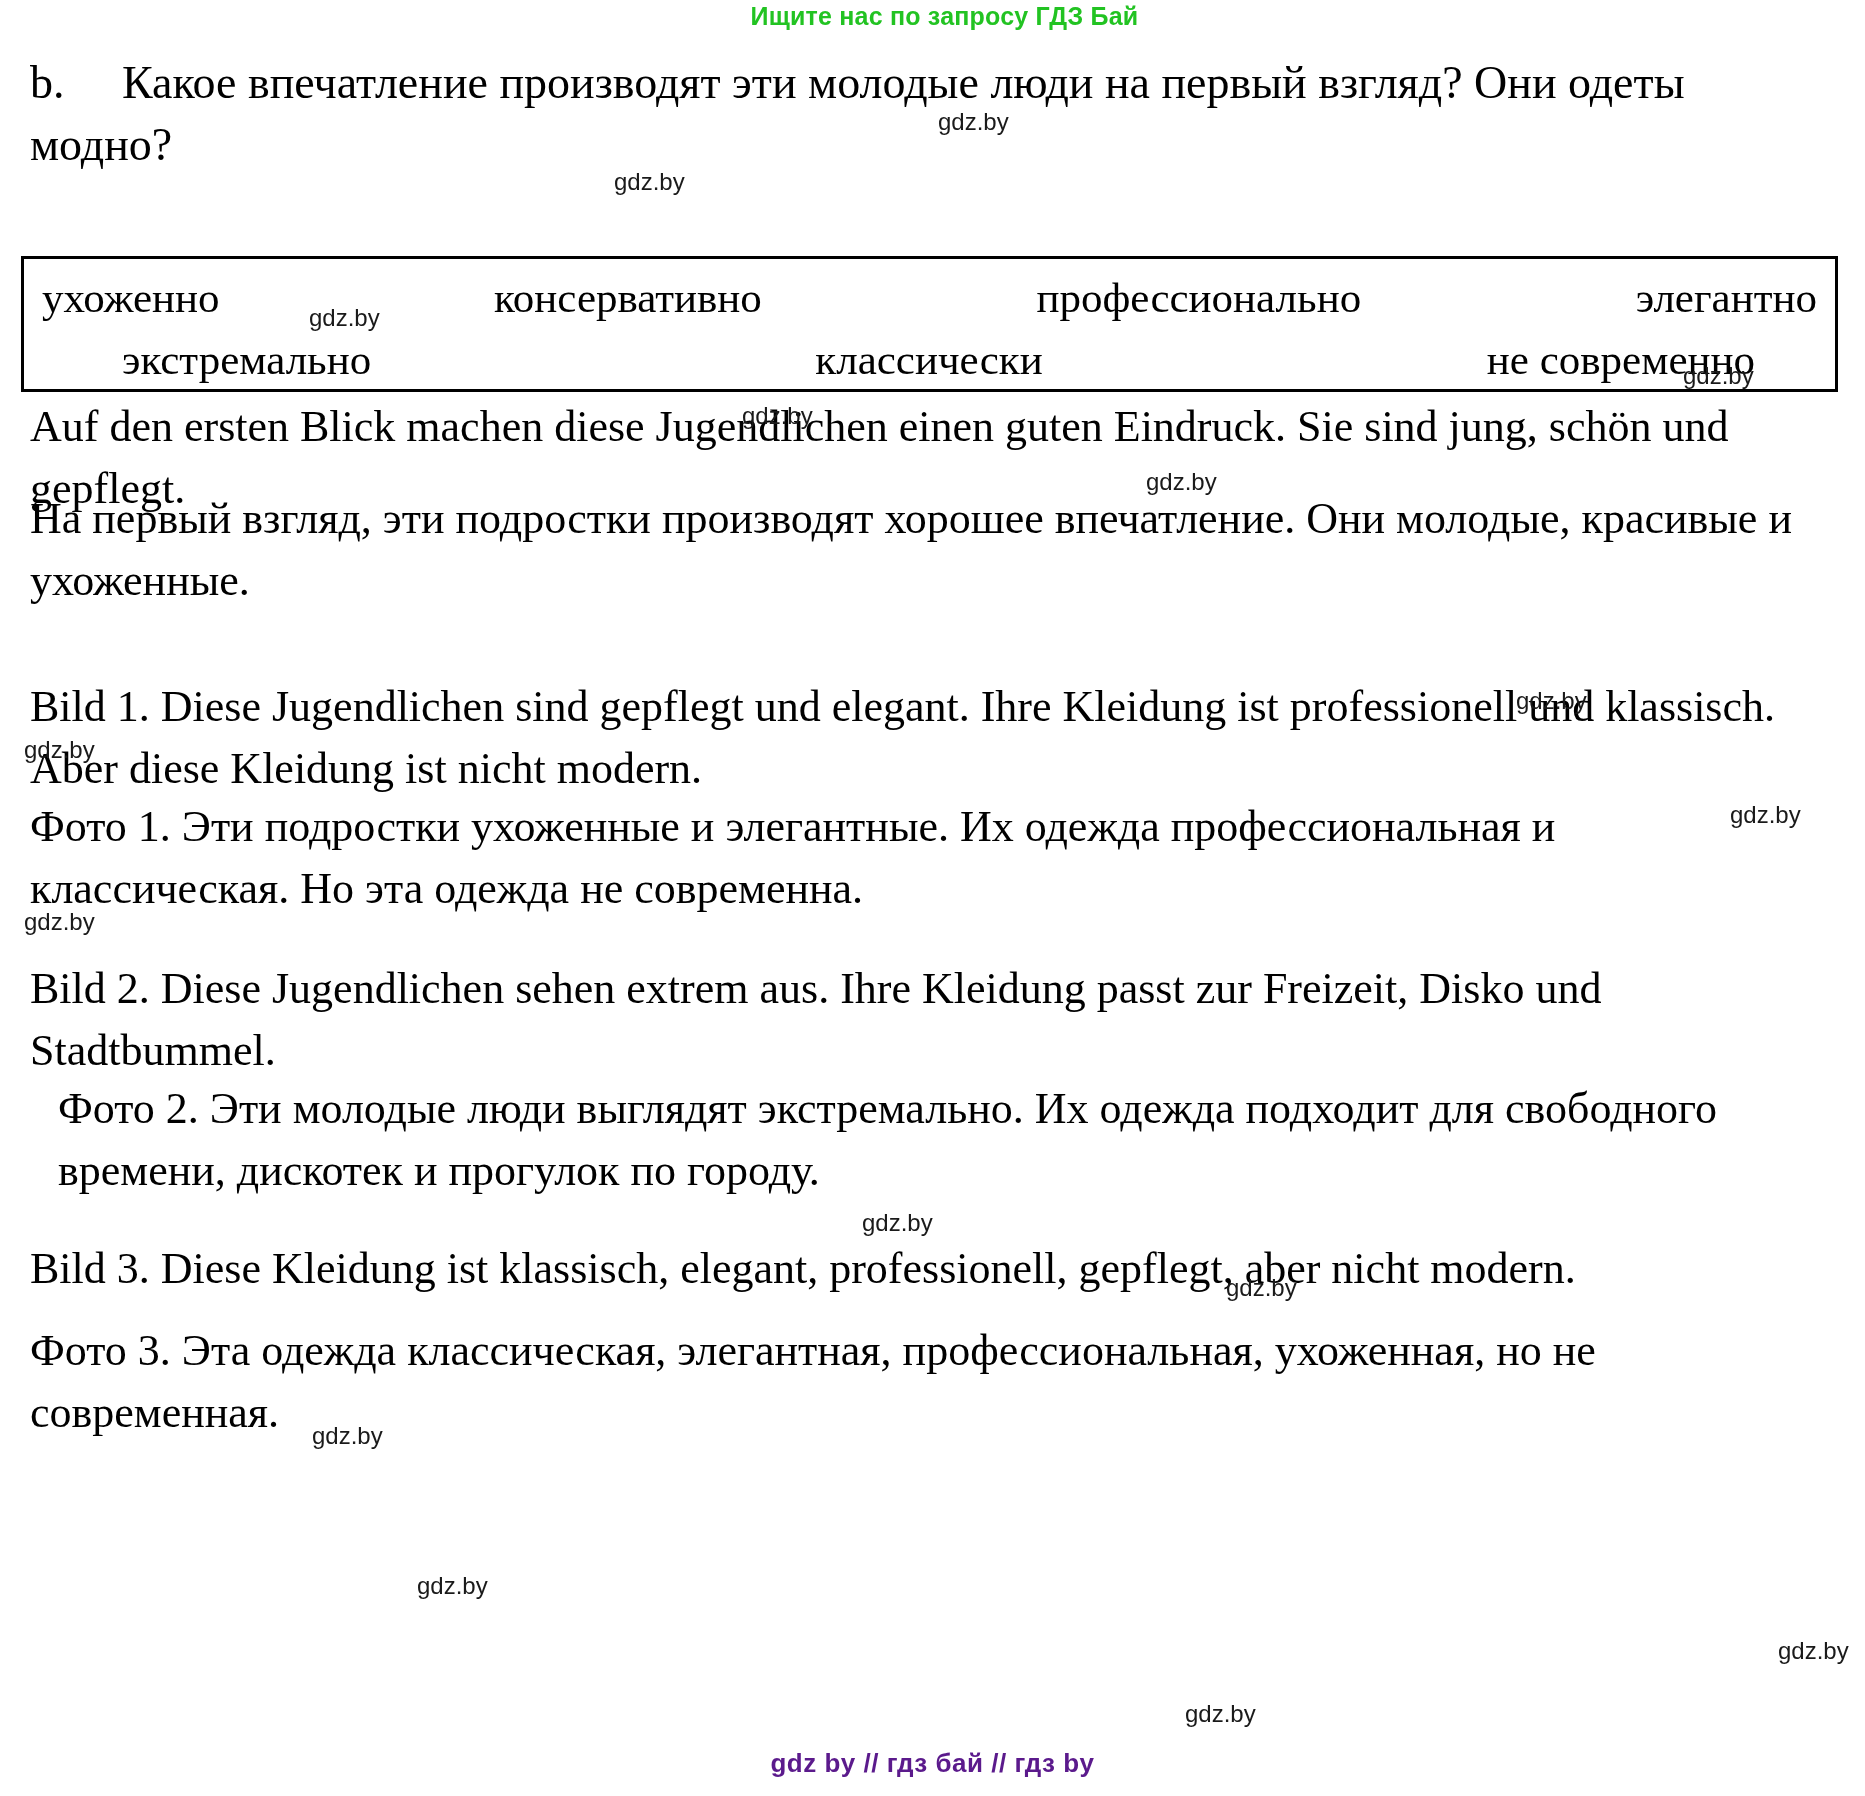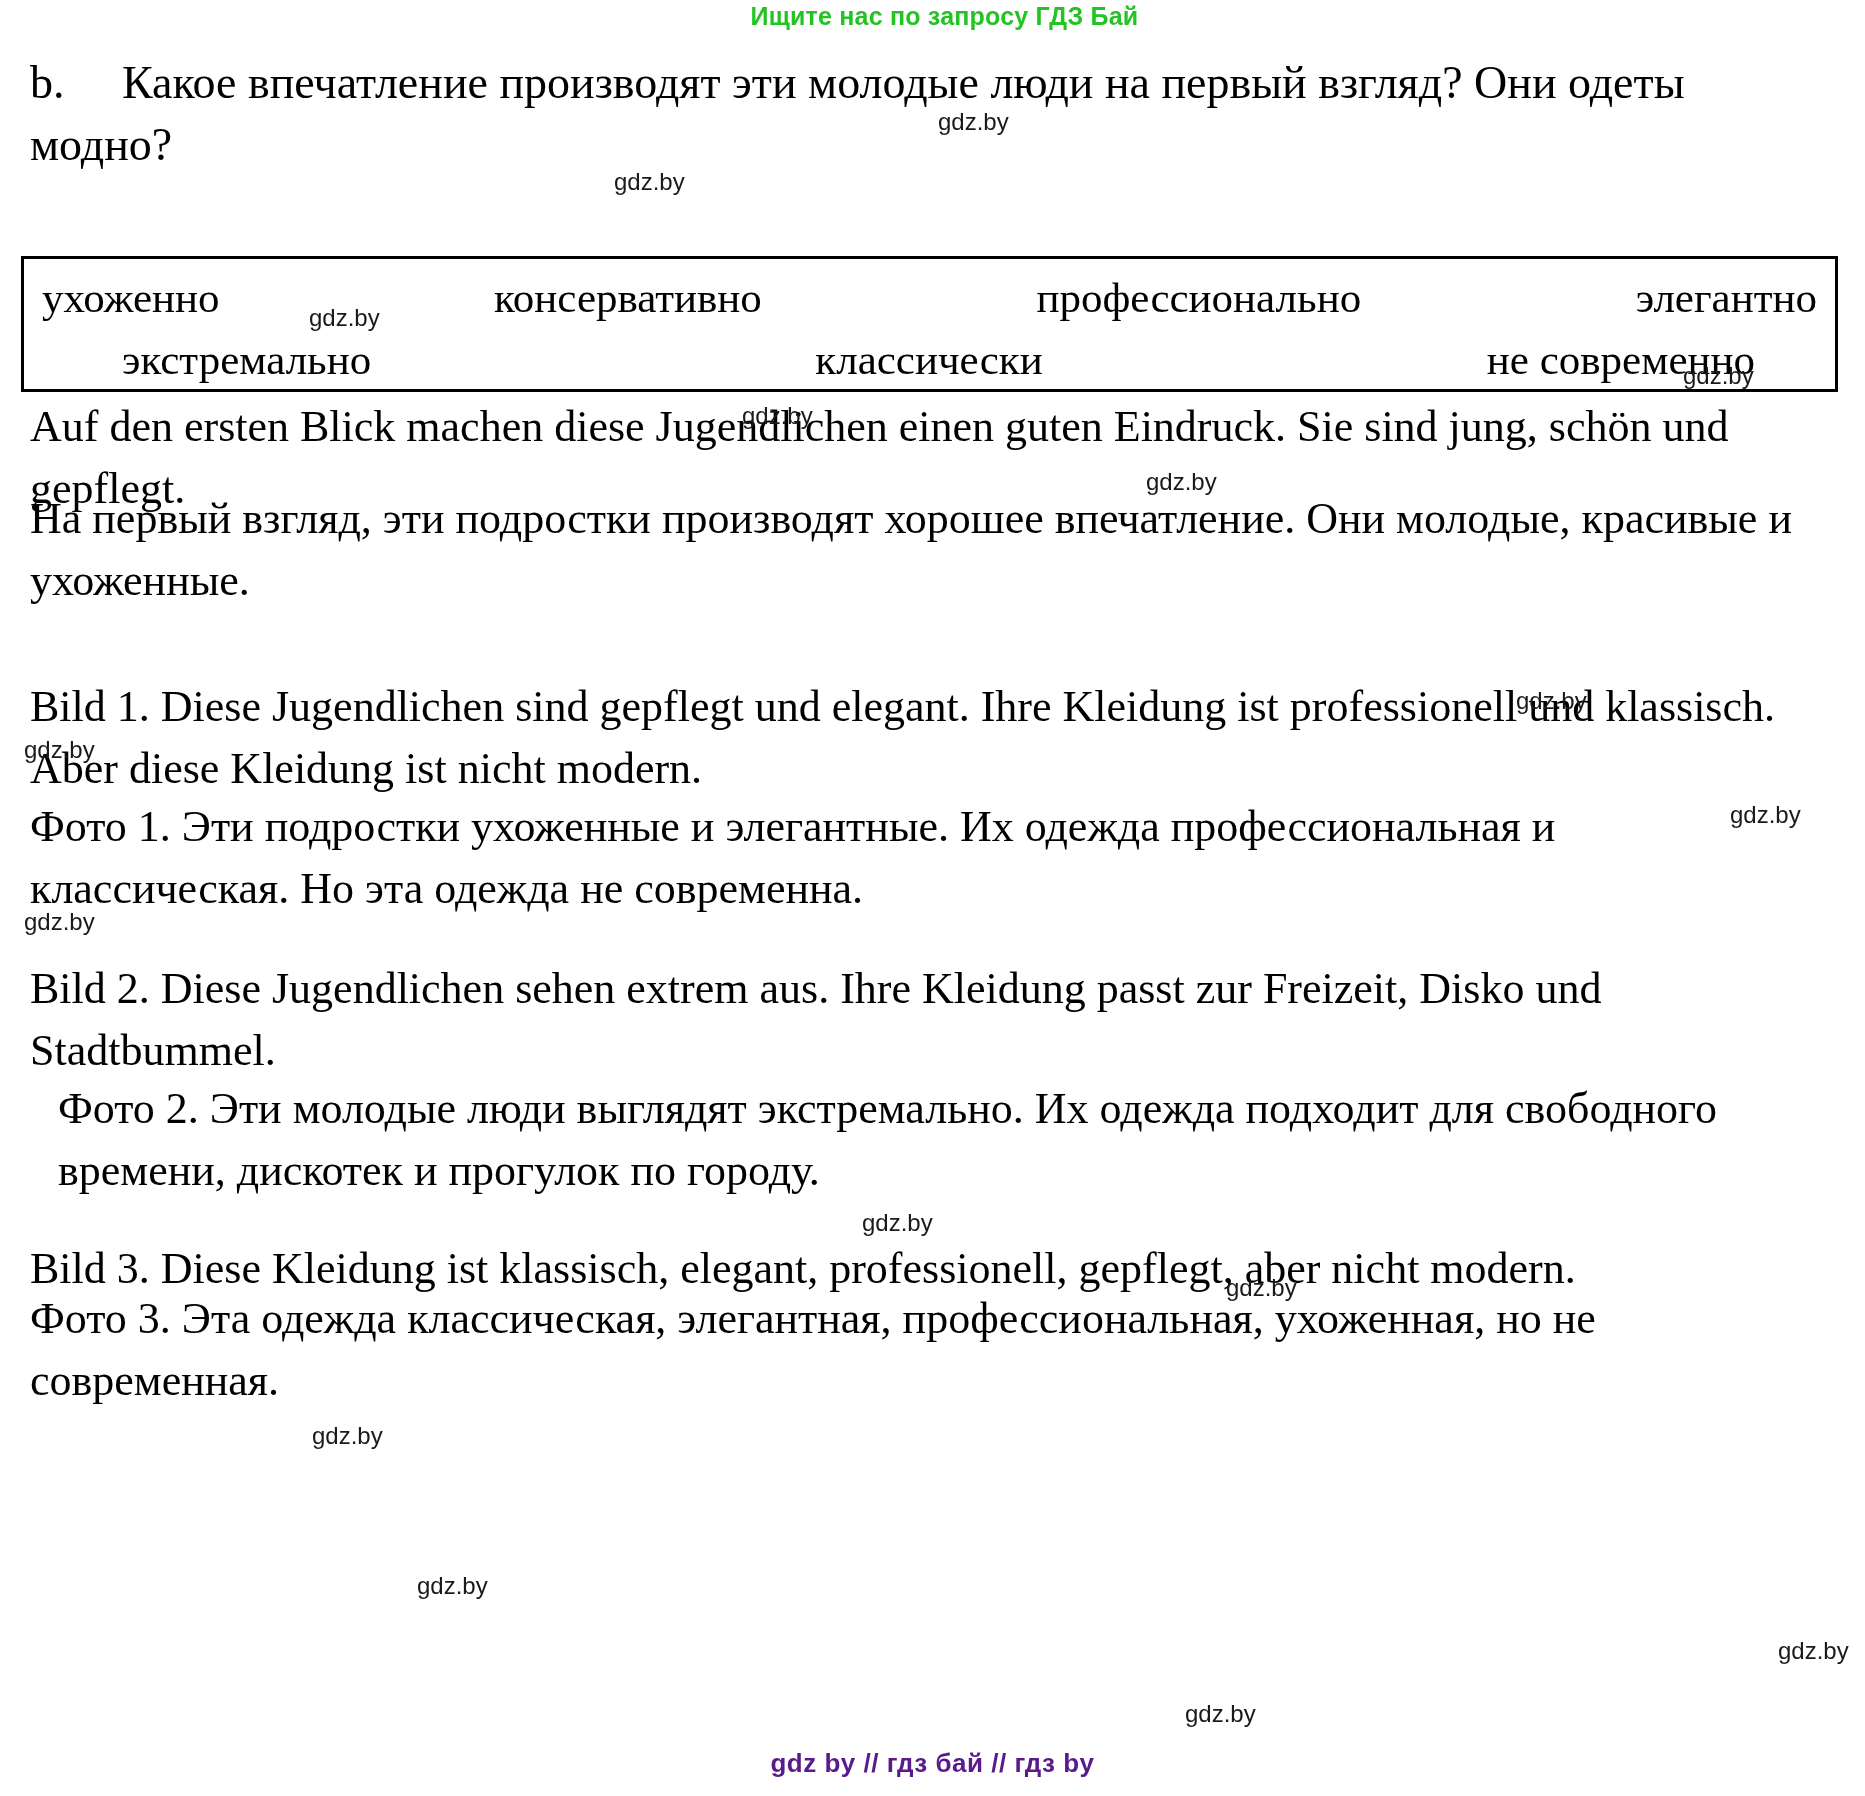--- a/index.html
+++ b/index.html
@@ -84,21 +84,21 @@
   .ans-de  { }
   .ans-ru  { }
 
   .b1 { top: 396px; }
   .b2 { top: 488px; }
   .b3 { top: 676px; }
   .b4 { top: 796px; }
   .b5 { top: 958px; }
   .b6 { top: 1078px; margin-left: 28px; }
   .b7 { top: 1238px; }
-  .b8 { top: 1288px; }
+  .b8 { top: 1320px; }
 
   
   .wm {
     position: absolute;
     font-family: "Liberation Sans", sans-serif;
     font-size: 24px;
     color: #1a1a1a;
     white-space: nowrap;
   }
 

